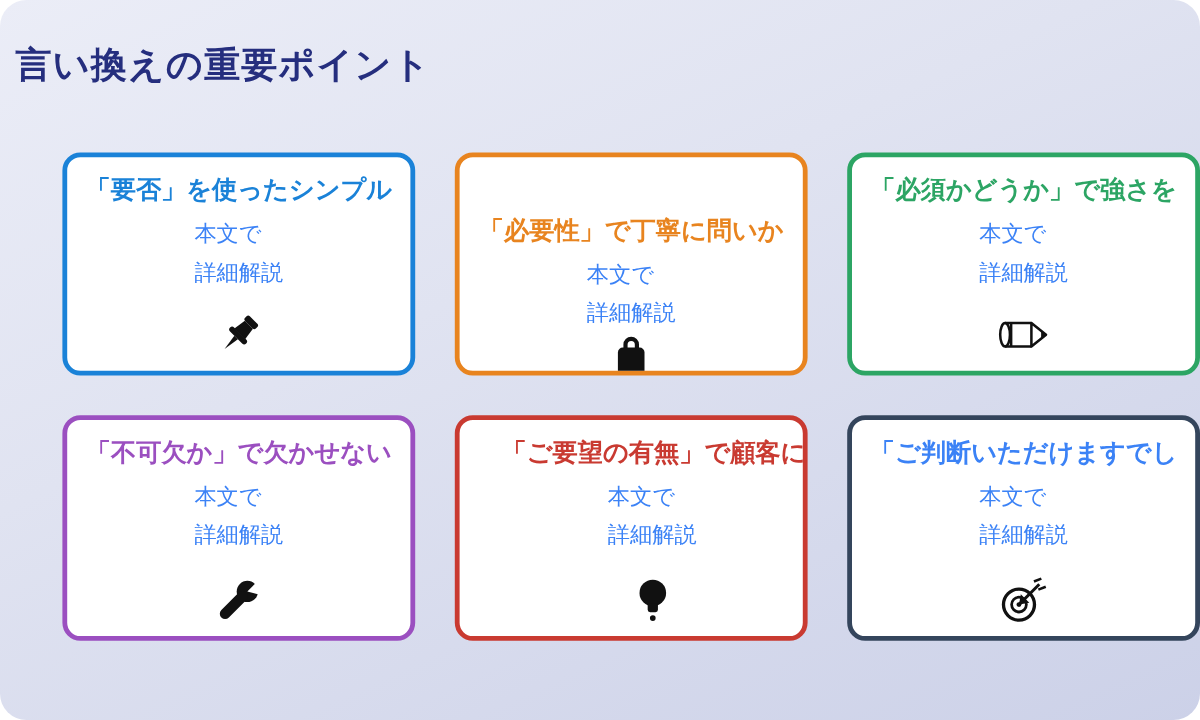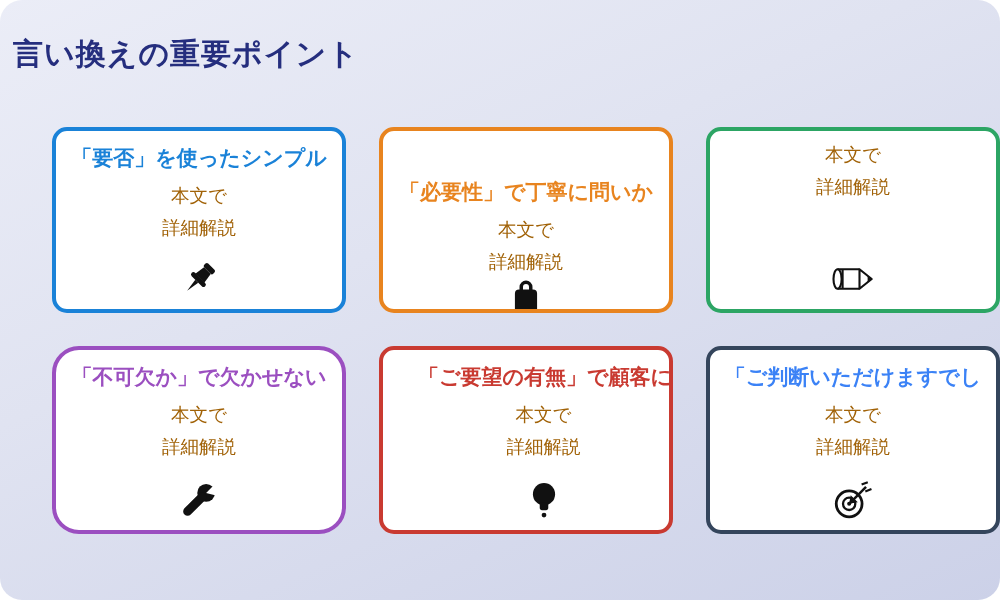--- a/index.html
+++ b/index.html
@@ -18,21 +18,21 @@
   }
   .card{
     box-sizing:border-box;background:#ffffff;border:4px solid #000;border-radius:15px;
     display:flex;flex-direction:column;align-items:center;overflow:hidden;
   }
   .card-title{
     margin-top:13px;font-size:21px;font-weight:bold;white-space:nowrap;
     max-width:100%;text-align:center;
   }
   .card-body{
-    margin-top:8px;text-align:center;font-size:18.5px;color:#a16207;
+    margin-top:8px;text-align:left;font-size:18.5px;color:#3b82f6;
     line-height:1.72;font-weight:300;
   }
   .icon-wrap{
     margin-top:auto;margin-bottom:9px;height:42px;
     display:flex;align-items:center;justify-content:center;
   }
   .icon-wrap svg{display:block;}
 </style>
 </head>
 <body>
@@ -69,36 +69,37 @@
       </div>
       <div class="icon-wrap">
         <svg width="38" height="40" viewBox="0 0 24 25">
           <path d="M9 8 V5.6 a3 3 0 0 1 6 0 V8" fill="none" stroke="#111" stroke-width="2.2"></path>
           <rect x="5" y="7.2" width="14" height="16.5" rx="2.6" fill="#111"></rect>
         </svg>
       </div>
     </div>
 
     <div class="card" style="border-color: rgb(44, 165, 100);">
+      <div class="card-title" style="color: rgb(44, 165, 100);">「必須かどうか」で強さを</div>
       <div class="card-body">
         <div>本文で</div>
         <div>詳細解説</div>
       </div>
       <div class="icon-wrap">
         <svg width="46" height="26" viewBox="0 0 28 16">
           <ellipse cx="4.5" cy="8" rx="2.5" ry="6" fill="none" stroke="#111" stroke-width="1.3"></ellipse>
           <line x1="7.6" y1="2.2" x2="7.6" y2="13.8" stroke="#111" stroke-width="1.3"></line>
           <path d="M4.5 2 H18 M4.5 14 H18" fill="none" stroke="#111" stroke-width="1.3"></path>
           <path d="M18 2 L25.5 8 L18 14 Z" fill="none" stroke="#111" stroke-width="1.3" stroke-linejoin="round"></path>
           <path d="M23 6.2 L25.8 8 L23 9.8 Z" fill="#111"></path>
         </svg>
       </div>
     </div>
 
-    <div class="card" style="border-color: rgb(155, 79, 192); border-radius: 27px;">
+    <div class="card" style="border-color: rgb(155, 79, 192);">
       <div class="card-title" style="color: rgb(155, 79, 192);">「不可欠か」で欠かせない</div>
       <div class="card-body">
         <div>本文で</div>
         <div>詳細解説</div>
       </div>
       <div class="icon-wrap">
         <svg width="38" height="38" viewBox="0 0 24 24">
           <circle cx="16.5" cy="7.5" r="5.6" fill="#111"></circle>
           <path d="M16.5 7.5 L23.5 0.5 L24 9.5 Z" fill="#fff"></path>
           <line x1="14" y1="10" x2="4.8" y2="19.2" stroke="#111" stroke-width="5.6" stroke-linecap="round"></line>

